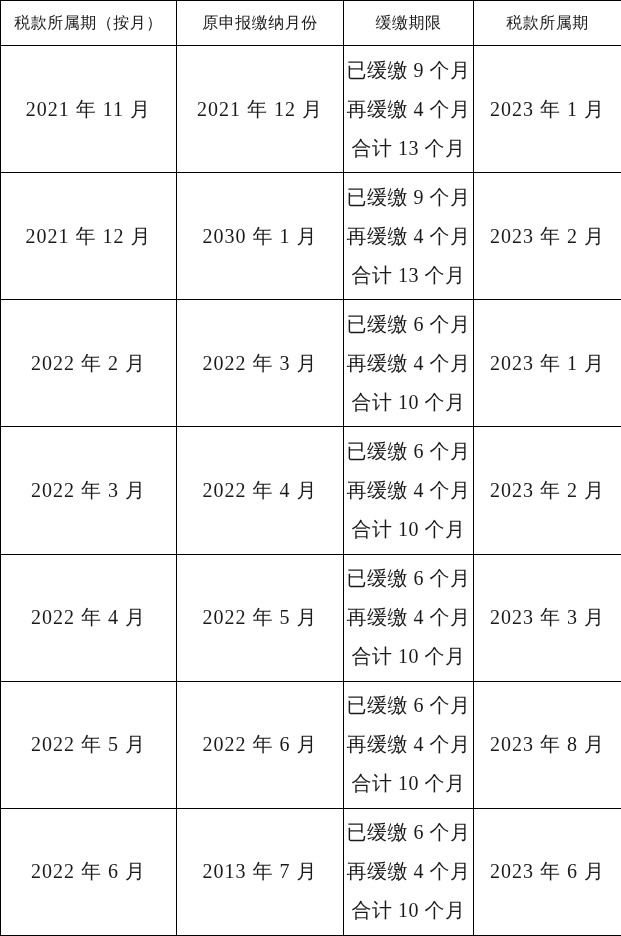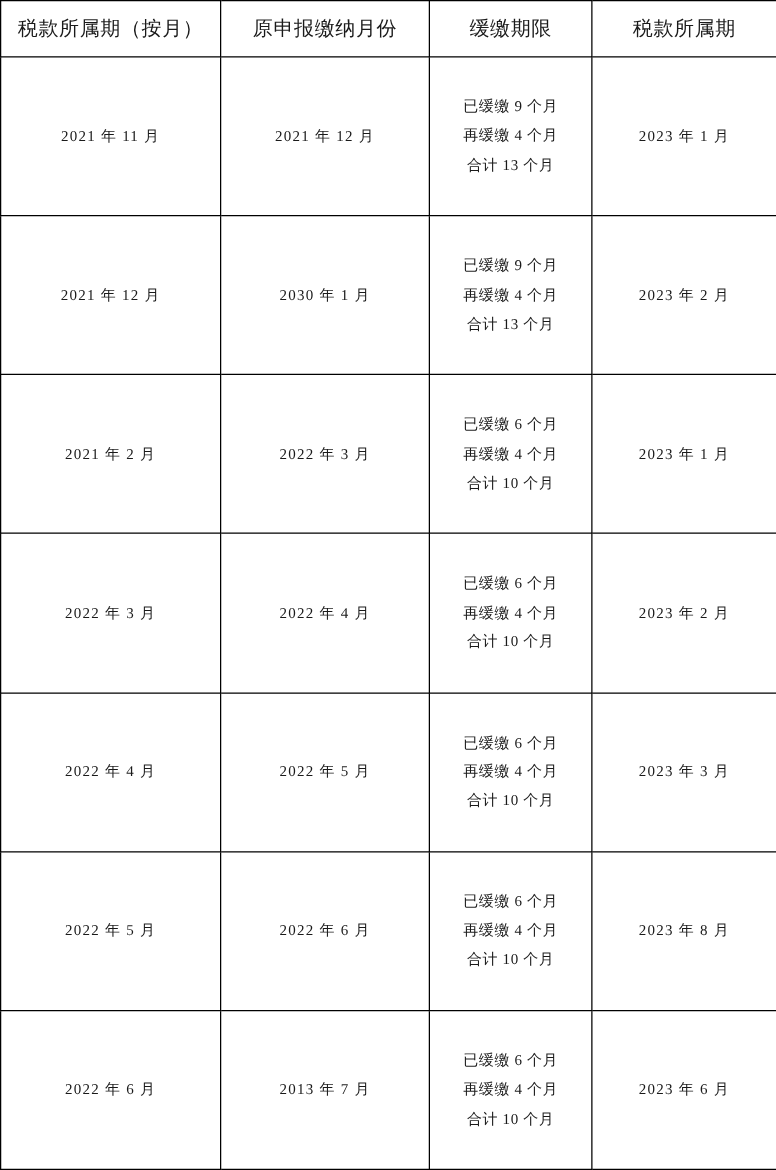--- a/index.html
+++ b/index.html
@@ -34,32 +34,32 @@
     font-weight: normal;
   }
   thead th {
     height: 44px;
     font-size: 16px;
     letter-spacing: 0.5px;
     font-family: "Liberation Sans", "DejaVu Sans", sans-serif;
     font-weight: bold;
   }
   tbody td {
-    font-size: 12px;
+    font-size: 20px;
     letter-spacing: 1px;
   }
   tbody tr {
     height: 127px;
   }
   .period-cell, .due-cell {
     white-space: nowrap;
   }
   .defer-cell {
     line-height: 1.95;
-    font-size: 12px;
+    font-size: 20px;
     letter-spacing: 0.5px;
   }
   .defer-line {
     display: block;
     white-space: nowrap;
   }
 </style>
 </head>
 <body>
 
@@ -93,21 +93,21 @@
       <td class="period-cell">2021 年 12 月</td>
       <td class="period-cell">2030 年 1 月</td>
       <td class="defer-cell">
         <span class="defer-line">已缓缴 9 个月</span>
         <span class="defer-line">再缓缴 4 个月</span>
         <span class="defer-line">合计 13 个月</span>
       </td>
       <td class="due-cell">2023 年 2 月</td>
     </tr>
     <tr>
-      <td class="period-cell">2021 年 2 月</td>
+      <td class="period-cell">2022 年 2 月</td>
       <td class="period-cell">2022 年 3 月</td>
       <td class="defer-cell">
         <span class="defer-line">已缓缴 6 个月</span>
         <span class="defer-line">再缓缴 4 个月</span>
         <span class="defer-line">合计 10 个月</span>
       </td>
       <td class="due-cell">2023 年 1 月</td>
     </tr>
     <tr>
       <td class="period-cell">2022 年 3 月</td>

